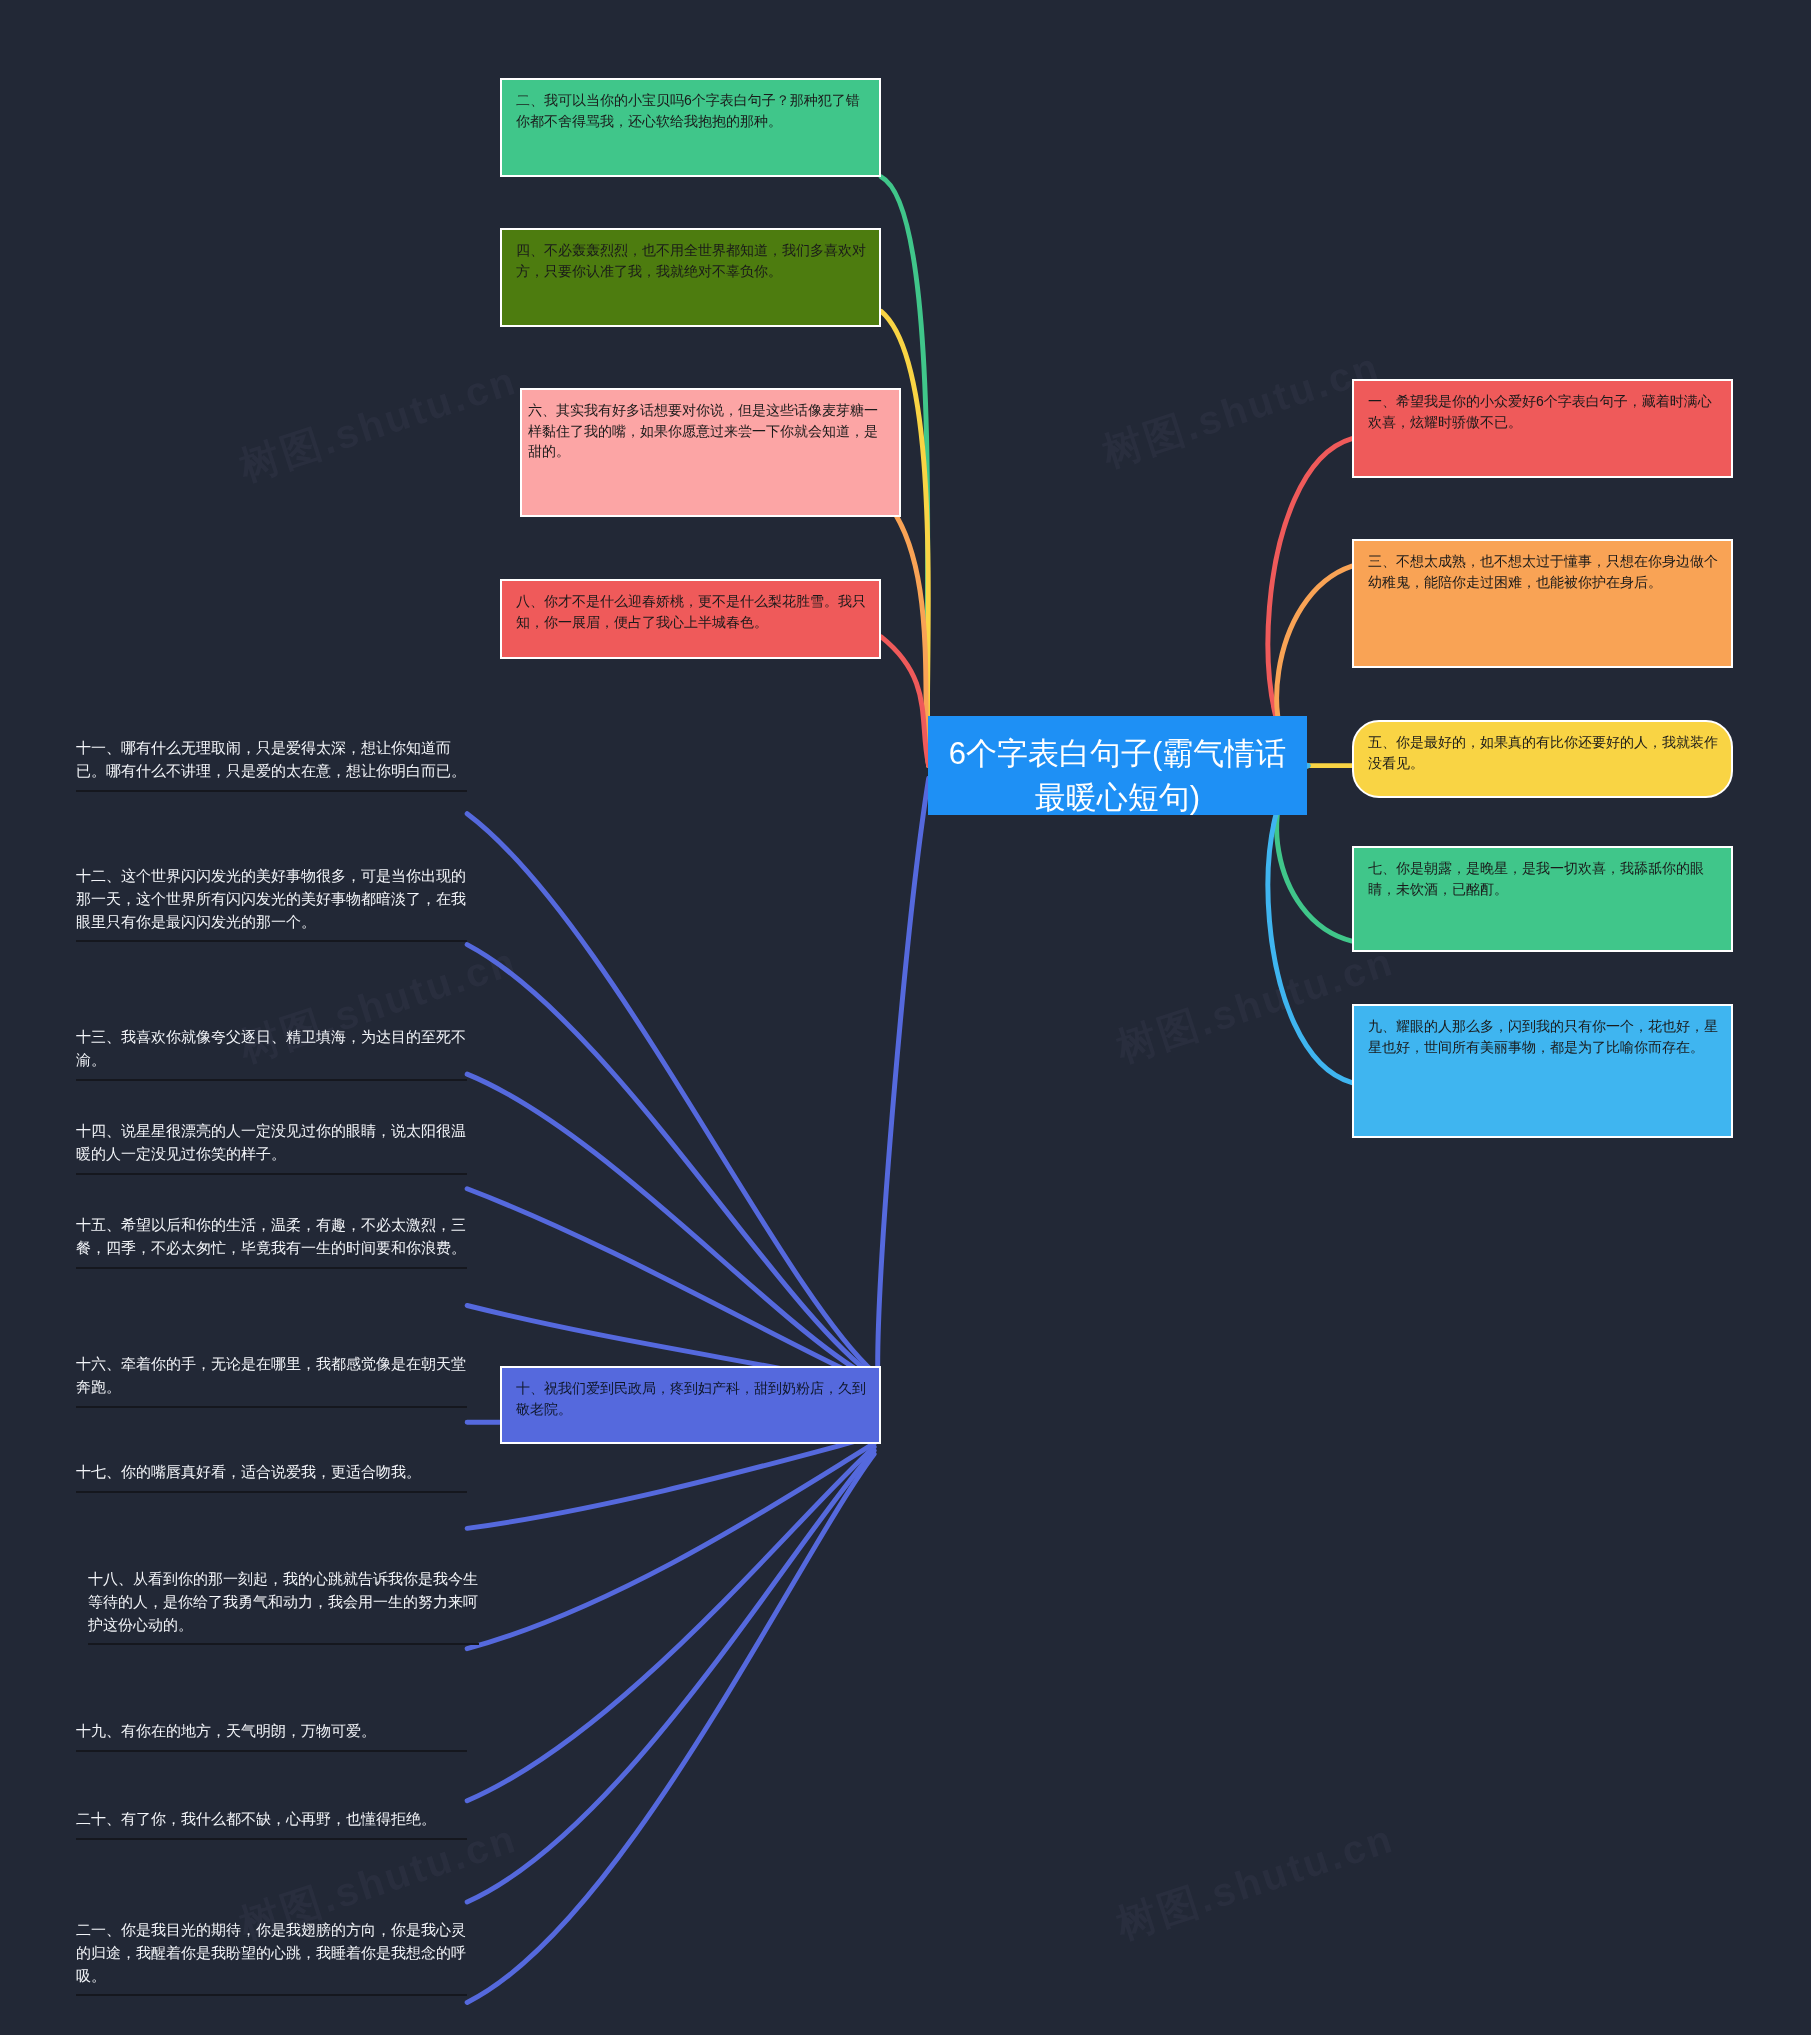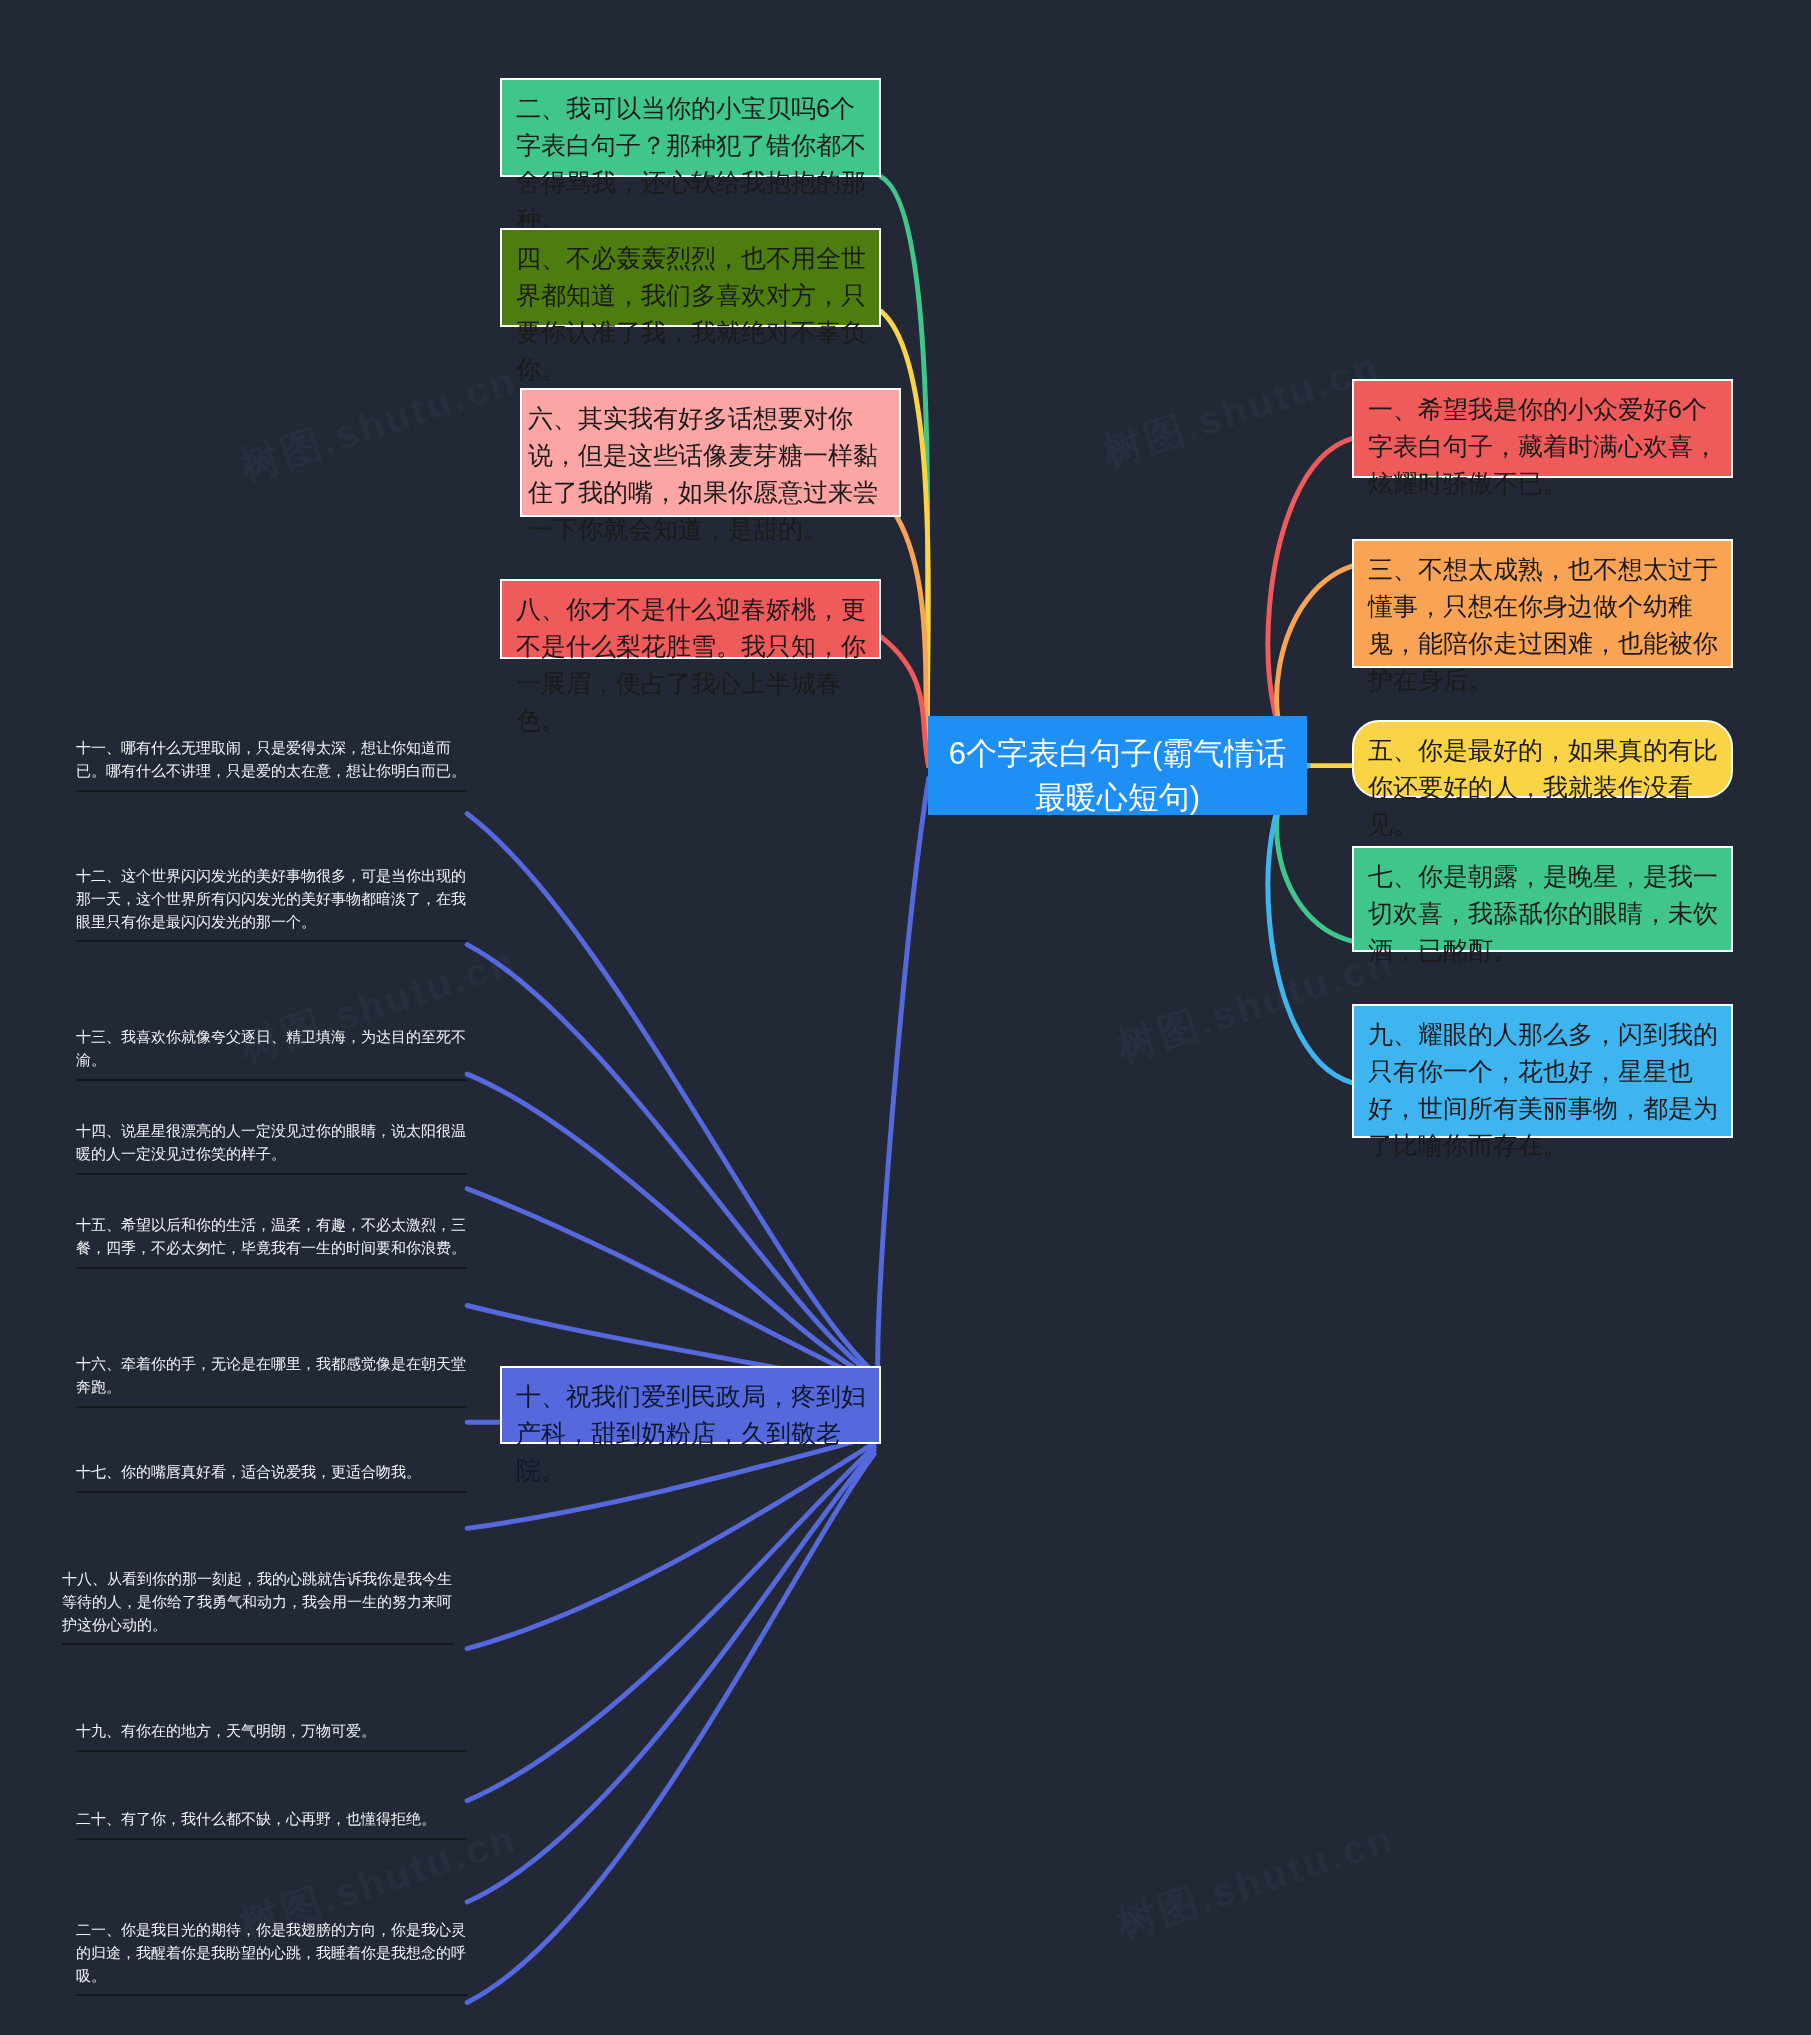--- a/index.html
+++ b/index.html
@@ -25,21 +25,21 @@
   }
 
   
   #links { position: absolute; left: 0; top: 0; width: 1812px; height: 2035px; }
 
   
   .node {
     position: absolute;
     border: 2.1px solid #ffffff;
     color: #1a1a1a;
-    font-size: 25px;
+    font-size: 14px;
     line-height: 1.48;
     padding: 10px 12.7px 10px 14px;
     text-align: left;
     word-break: break-all;
   }
   .node.center {
     background: #1e90f5;
     color: #ffffff;
     border: none;
     font-size: 31px;
@@ -172,21 +172,21 @@
   </div>
 
   <div class="leafnode" style="left:76px; top:1353px; width:391px;">
     <span>十六、牵着你的手，无论是在哪里，我都感觉像是在朝天堂奔跑。</span>
   </div>
 
   <div class="leafnode" style="left:76px; top:1461px; width:391px;">
     <span>十七、你的嘴唇真好看，适合说爱我，更适合吻我。</span>
   </div>
 
-  <div class="leafnode" style="left:62px; top:1568px; width:391px;">
+  <div class="leafnode" style="left:88px; top:1568px; width:391px;">
     <span>十八、从看到你的那一刻起，我的心跳就告诉我你是我今生等待的人，是你给了我勇气和动力，我会用一生的努力来呵护这份心动的。</span>
   </div>
 
   <div class="leafnode" style="left:76px; top:1720px; width:391px;">
     <span>十九、有你在的地方，天气明朗，万物可爱。</span>
   </div>
 
   <div class="leafnode" style="left:76px; top:1808px; width:391px;">
     <span>二十、有了你，我什么都不缺，心再野，也懂得拒绝。</span>
   </div>

